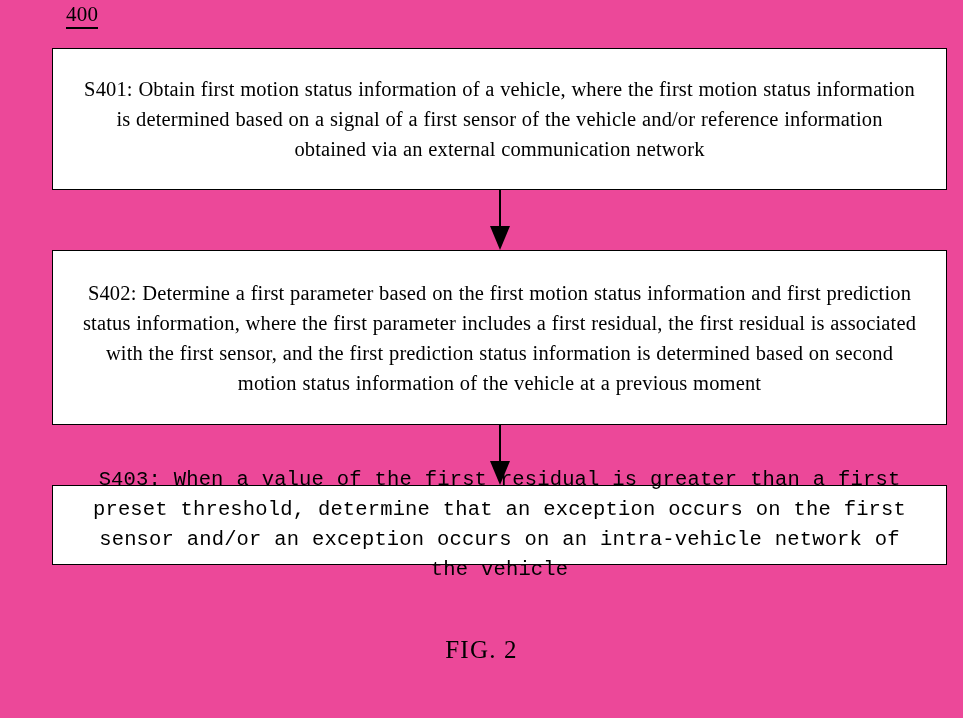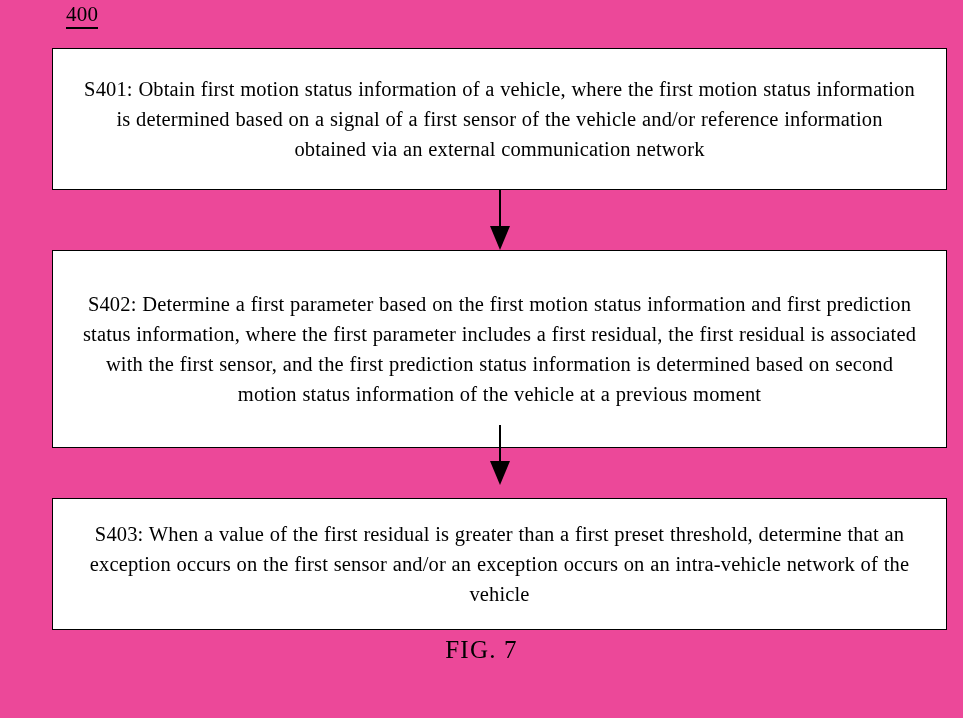--- a/index.html
+++ b/index.html
@@ -45,22 +45,22 @@
   .flow-box-text {
     font-size: 20.5px;
     line-height: 30px;
     text-align: center;
     letter-spacing: 0.15px;
     word-spacing: 0.4px;
     white-space: pre-line;
   }
 
   #box-s401 { top: 48px;  height: 142px; }
-  #box-s402 { top: 250px; height: 198px; justify-content: center; }
-  #box-s403 { top: 498px; height: 132px; }
+  #box-s402 { top: 250px; height: 175px; justify-content: center; }
+  #box-s403 { top: 485px; height: 80px; font-family: Liberation Mono, monospace; }
 
   
   .arrow {
     position: absolute;
     left: 0;
     width: 963px;
   }
   .arrow svg { display: block; }
   #arrow-1 { top: 190px; height: 60px; }
   #arrow-2 { top: 425px; height: 60px; }
@@ -103,15 +103,15 @@
     <svg width="963" height="60" viewBox="0 0 963 60" xmlns="http://www.w3.org/2000/svg">
       <line x1="500" y1="0" x2="500" y2="46" stroke="#000000" stroke-width="2"></line>
       <polygon points="500,60 490,36 510,36" fill="#000000"></polygon>
     </svg>
   </div>
 
   <div class="flow-box" id="box-s403">
     <div class="flow-box-text">S403: When a value of the first residual is greater than a first preset threshold, determine that an exception occurs on the first sensor and/or an exception occurs on an intra-vehicle network of the vehicle</div>
   </div>
 
-  <div id="fig-caption">FIG. 7</div>
+  <div id="fig-caption">FIG. 2</div>
 
 </div>
 
 </body></html>

